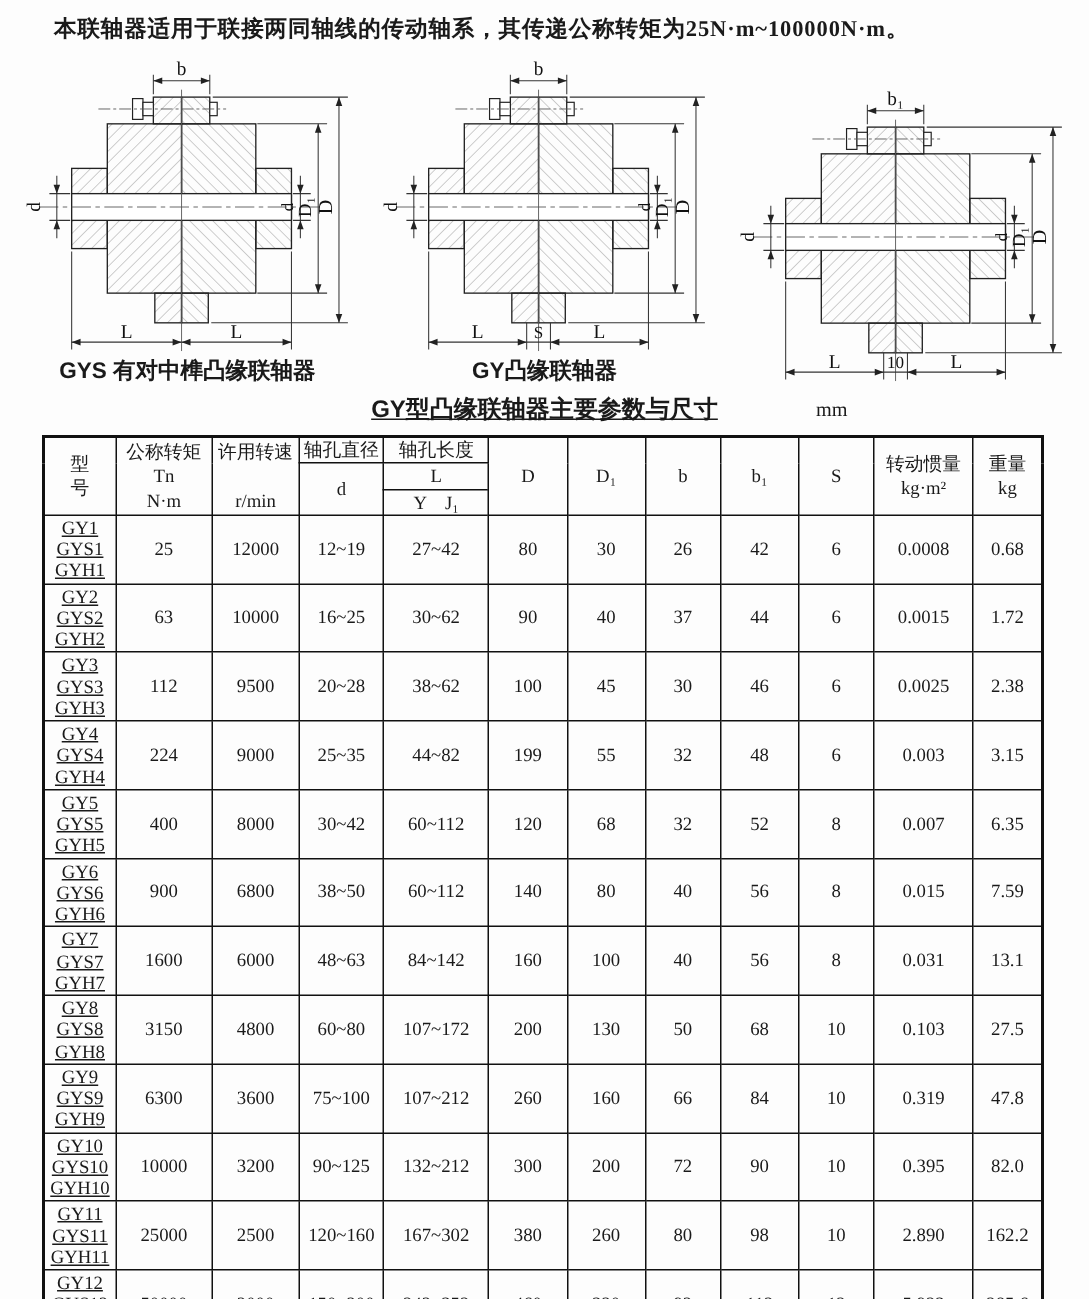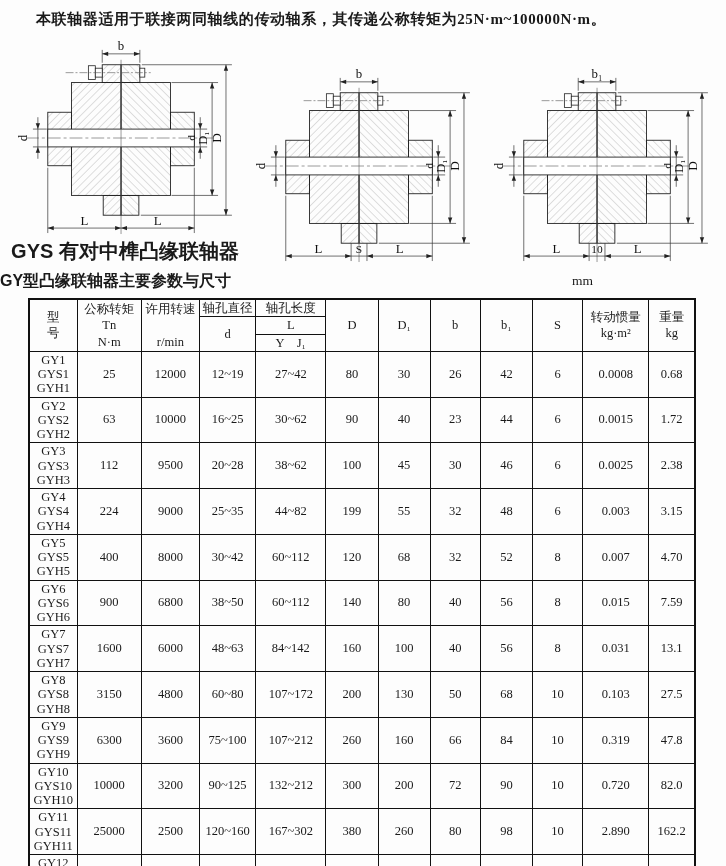--- a/index.html
+++ b/index.html
@@ -12,44 +12,44 @@
     font-size:15px;font-weight:600;letter-spacing:.6px;
   }
   .figures{
     display:flex;justify-content:space-between;align-items:flex-end;
     margin:10px 6px 0 6px;
   }
   figure{margin:0;text-align:center;width:238px;}
   figure svg{display:block;margin:0 auto;}
   figcaption{
     font-family:"Liberation Sans","DejaVu Sans",sans-serif;
-    font-size:20px;font-weight:600;margin-top:1px;white-space:nowrap;
+    font-size:15px;font-weight:600;margin-top:1px;white-space:nowrap;
   }
   .tbl-title{
-    position:relative;text-align:left;
+    position:relative;text-align:center;
     font-family:"Liberation Sans","DejaVu Sans",sans-serif;
-    font-size:16px;font-weight:700;margin-top:6px;height:22px;
+    font-size:16px;font-weight:700;margin-top:6px;height:22px;text-decoration:underline;
   }
   .unit{
-    position:absolute;left:572px;top:2px;
+    position:absolute;left:544px;top:2px;
     font-family:"Liberation Serif","DejaVu Serif",serif;
     font-size:13.5px;font-weight:400;
   }
   table.params{
     border-collapse:collapse;table-layout:fixed;width:668px;
     margin:5px 0 0 28px;border:2px solid #111;
   }
   .params th,.params td{
     border:1px solid #111;text-align:center;vertical-align:middle;
     font-weight:normal;padding:0;overflow:hidden;
   }
   .params thead th{font-size:12.5px;line-height:1.3;}
   .pre{white-space:pre-line;}
   .params tbody td{font-size:12.5px;height:34px;}
-  td.model-cell{font-size:11px;line-height:1.14;white-space:pre-line;padding:1px 0;}
+  td.model-cell{font-size:11px;line-height:1.14;white-space:pre-line;padding:1px 0;text-decoration:underline;}
 </style>
 </head>
 <body>
 
 <div class="intro">本联轴器适用于联接两同轴线的传动轴系，其传递公称转矩为25N·m~100000N·m。</div>
 
 <div class="figures">
   <figure>
     <div id="diag0">
   <svg width="230" height="198" viewBox="0 0 232 200" xmlns="http://www.w3.org/2000/svg">
@@ -209,20 +209,21 @@
       <text x="17" y="100" transform="rotate(-90 17 100)">d</text>
       <text x="187" y="100" font-size="11.5" transform="rotate(-90 187 100)">d</text>
       <text x="199" y="100" font-size="12.5" transform="rotate(-90 199 100)">D₁</text>
       <text x="213" y="100" font-size="13.5" transform="rotate(-90 213 100)">D</text>
       <text x="71" y="188">L</text>
       <text x="112" y="188" font-size="11.5">S</text>
       <text x="153" y="188">L</text>
     </g>
   </svg>
       </div>
+    <figcaption>GY凸缘联轴器</figcaption>
   </figure>
   <figure>
     <div id="diag2">
   <svg width="230" height="198" viewBox="0 0 232 200" xmlns="http://www.w3.org/2000/svg">
     <defs>
       <pattern id="hL2" width="5.5" height="5.5" patternUnits="userSpaceOnUse" patternTransform="rotate(45)">
         <line x1="0" y1="0" x2="0" y2="5.5" stroke="#8a8a8a" stroke-width="0.55"></line>
       </pattern>
       <pattern id="hR2" width="5.5" height="5.5" patternUnits="userSpaceOnUse" patternTransform="rotate(-45)">
         <line x1="0" y1="0" x2="0" y2="5.5" stroke="#8a8a8a" stroke-width="0.55"></line>
@@ -374,21 +375,21 @@
       <tr>
         <td class="model-cell">GY2
 GYS2
 GYH2</td>
         <td>63</td>
         <td>10000</td>
         <td>16~25</td>
         <td>30~62</td>
         <td>90</td>
         <td>40</td>
-        <td>23</td>
+        <td>37</td>
         <td>44</td>
         <td>6</td>
         <td>0.0015</td>
         <td>1.72</td>
       </tr>
       <tr>
         <td class="model-cell">GY3
 GYS3
 GYH3</td>
         <td>112</td>
@@ -426,21 +427,21 @@
         <td>400</td>
         <td>8000</td>
         <td>30~42</td>
         <td>60~112</td>
         <td>120</td>
         <td>68</td>
         <td>32</td>
         <td>52</td>
         <td>8</td>
         <td>0.007</td>
-        <td>4.70</td>
+        <td>6.35</td>
       </tr>
       <tr>
         <td class="model-cell">GY6
 GYS6
 GYH6</td>
         <td>900</td>
         <td>6800</td>
         <td>38~50</td>
         <td>60~112</td>
         <td>140</td>
@@ -505,21 +506,21 @@
 GYH10</td>
         <td>10000</td>
         <td>3200</td>
         <td>90~125</td>
         <td>132~212</td>
         <td>300</td>
         <td>200</td>
         <td>72</td>
         <td>90</td>
         <td>10</td>
-        <td>0.720</td>
+        <td>0.395</td>
         <td>82.0</td>
       </tr>
       <tr>
         <td class="model-cell">GY11
 GYS11
 GYH11</td>
         <td>25000</td>
         <td>2500</td>
         <td>120~160</td>
         <td>167~302</td>

